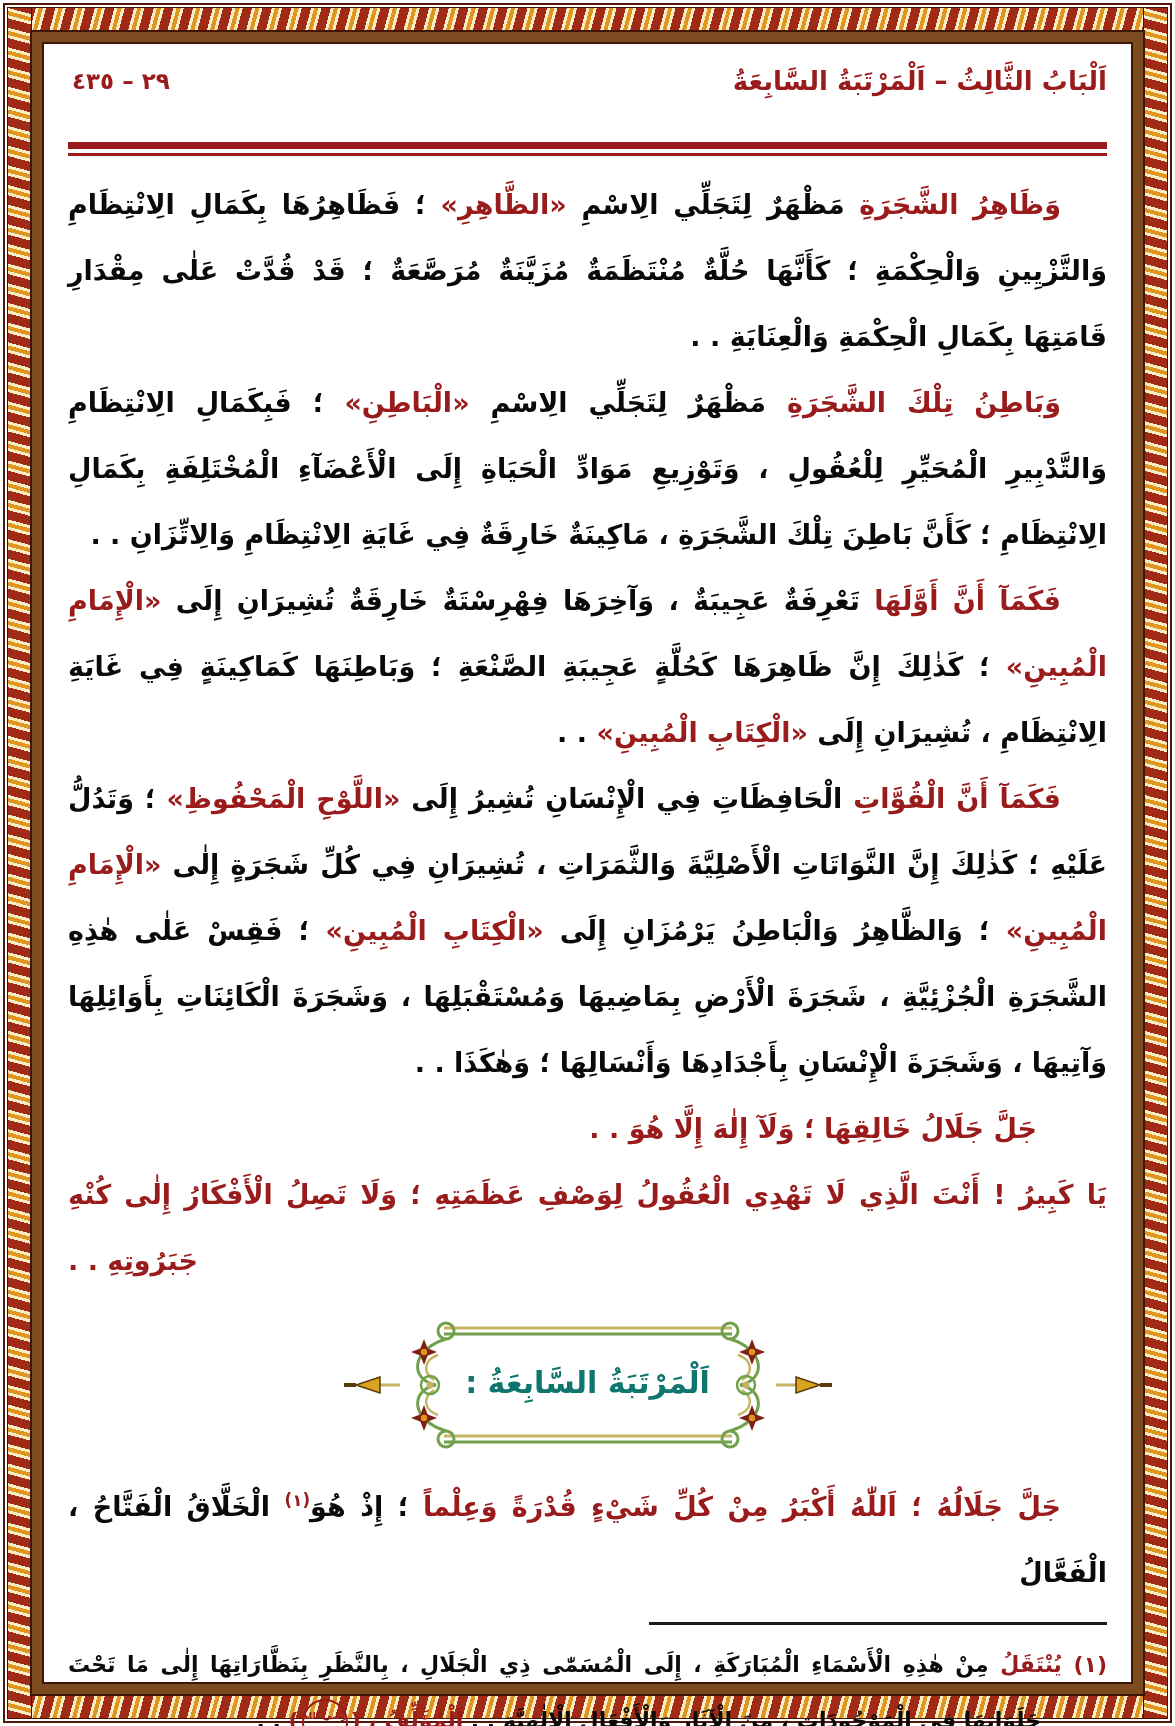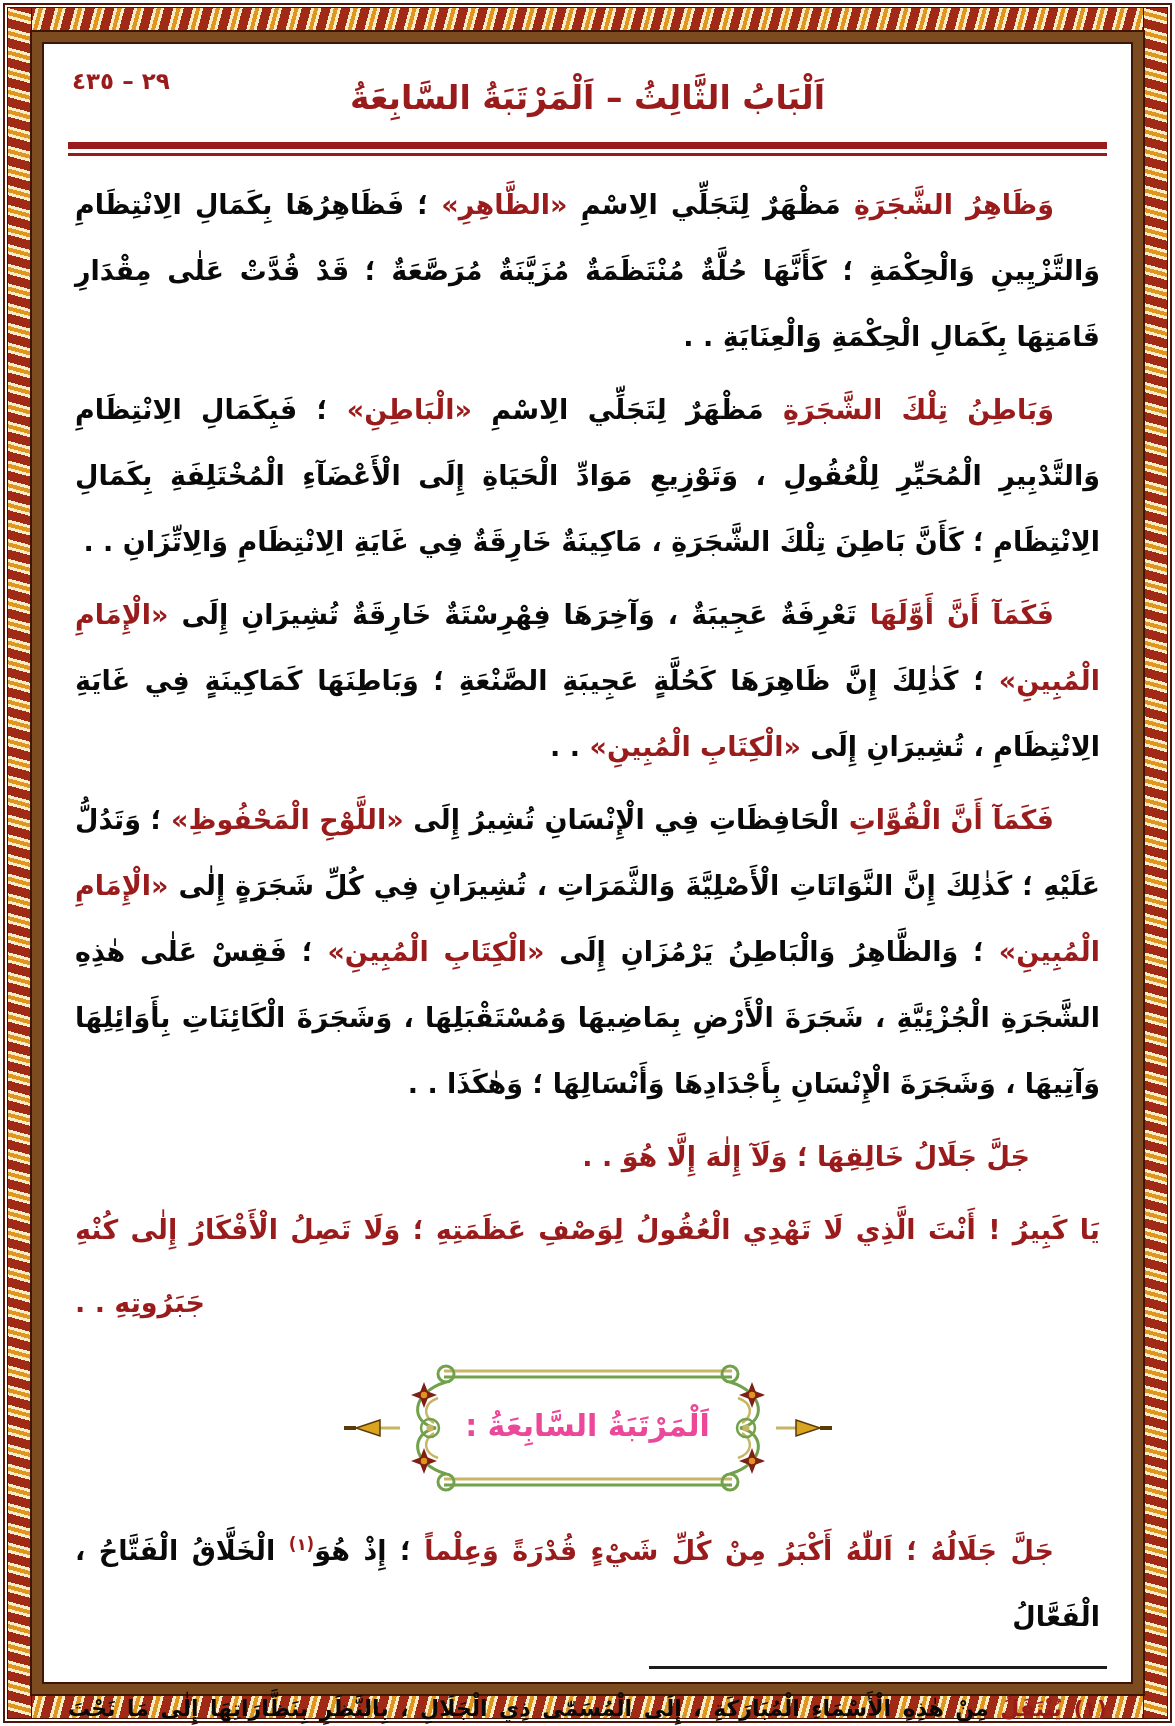--- a/index.html
+++ b/index.html
@@ -19,46 +19,46 @@
     background:repeating-linear-gradient(15deg,#a12a16 0 9px,#f7edc6 9px 12px,#e0951e 12px 16px,#f7edc6 16px 19px);}
   .chain.top{top:7px;} .chain.bottom{bottom:7px;}
   .chain.left{left:7px;} .chain.right{right:7px;}
   .frame-brown{position:absolute;inset:32px;border:10px solid #7c4b1f;
     box-shadow:0 0 0 2px #3f1505, inset 0 0 0 2px #3f1505;pointer-events:none;}
 
   
   .content{position:absolute;top:52px;bottom:52px;left:68px;right:68px;direction:rtl;}
   .header{position:relative;height:74px;margin-top:14px;}
   .header .title{
-    position:absolute;left:0;right:0;text-align:center;
-    color:#9a1b1b;font-size:33px;font-weight:bold;margin:12px;letter-spacing:0;
+    position:absolute;left:0;right:0;text-align:right;
+    color:#9a1b1b;font-size:26px;font-weight:bold;margin:0;letter-spacing:0;
   }
   .header .pagenum{
     position:absolute;left:4px;top:2px;color:#9a1b1b;font-size:23px;font-weight:bold;
   }
   .header-rule{height:4px;border-top:7px solid #9a1b1b;border-bottom:3px solid #9a1b1b;margin:2px 0 16px 0;}
 
   .body p.para{
-    margin:7px;font-size:27px;font-weight:bold;color:#0a0a0a;
+    margin:0;font-size:27px;font-weight:bold;color:#0a0a0a;
     line-height:66px;text-align:justify;text-justify:inter-word;
   }
   .body p.indent{text-indent:46px;}
   .body p.big-indent{text-indent:70px;}
   .body p.align-left{text-align:left;}
   .body p.jlast{text-align-last:justify;}
   .seg-red{color:#9a1b1b;}
   .seg-blk{color:#0a0a0a;}
   sup.seg-red{font-size:0.62em;line-height:0;}
 
   
   .divider{position:relative;width:500px;height:168px;margin:6px auto 6px auto;}
   .divider svg{position:absolute;inset:0;}
   .divider .label{
     position:absolute;left:0;right:0;top:50%;transform:translateY(-54%);
-    text-align:center;color:#ec4899;font-size:30px;font-weight:bold;
+    text-align:center;color:#0f766e;font-size:30px;font-weight:bold;
   }
 
   
   .footnote-sep{width:458px;border-top:3px solid #1c1c1c;margin:16px 0 12px auto;}
   .footnote p.para{
     margin:0;font-size:22px;font-weight:bold;color:#0a0a0a;
     line-height:56px;text-align:justify;text-justify:inter-word;
   }
   .footnote p.hang{padding-right:66px;text-indent:-66px;}
   .seal{

